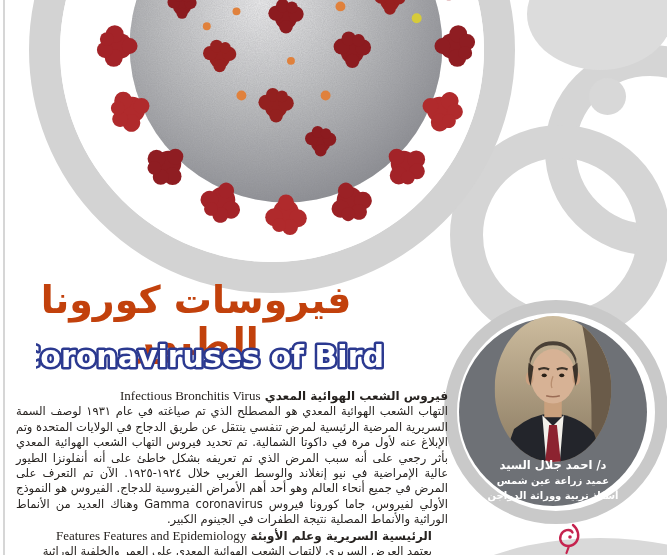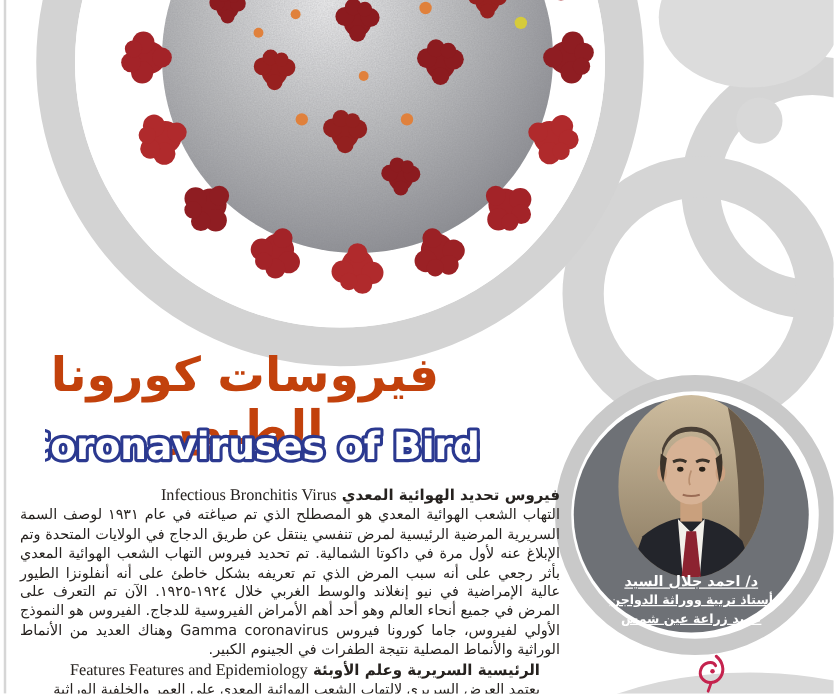--- a/index.html
+++ b/index.html
@@ -17,21 +17,21 @@
   #ring-mid{left:545px;top:45px;width:210px;height:210px;border-radius:50%;
       border:31px solid #d5d5d5;box-sizing:border-box;}
   #ring-mid2{left:450px;top:125px;width:220px;height:220px;border-radius:50%;
       border:33px solid #d5d5d5;box-sizing:border-box;}
   #blob-bottom{left:410px;top:538px;width:380px;height:200px;border-radius:50%;background:#d9d9d9;}
   
   #portrait-ring{left:444px;top:300px;width:224px;height:224px;border-radius:50%;
       border:13px solid #c9c9c9;box-sizing:border-box;background:#fff;}
   #portrait-disc{left:459px;top:318px;width:188px;height:188px;border-radius:50%;background:#6e7176;}
   #portrait-photo{left:492px;top:316px;width:122px;height:146px;}
-  #author-caption{left:459px;top:458px;width:188px;text-align:center;color:#ffffff;line-height:15px;text-decoration:underline;}
+  #author-caption{left:459px;top:458px;width:188px;text-align:center;color:#ffffff;line-height:15px;}
   #author-caption .name{font-weight:bold;font-size:11.5px;}
   #author-caption .role{font-size:10px;font-weight:bold;}
   
   #title-ar{left:24px;top:280px;width:344px;text-align:center;color:#c2410c;
       font-size:38px;font-weight:bold;line-height:1.1;direction:rtl;}
   #title-en-svg{left:36px;top:334px;width:348px;height:48px;}
   #title-en-svg text{font-family:"DejaVu Sans",sans-serif;font-weight:bold;font-size:30px;
       fill:#ffffff;stroke:#2b3990;stroke-width:5px;paint-order:stroke;stroke-linejoin:round;}
   
   #article{left:16px;top:388px;width:432px;direction:rtl;text-align:justify;
@@ -149,31 +149,31 @@
       <path d="M45,55 Q51,52 56,55" stroke="#3c332a" stroke-width="2.4" fill="none"></path>
       <path d="M64,55 Q69,52 75,55" stroke="#3c332a" stroke-width="2.4" fill="none"></path>
       <ellipse cx="51" cy="61" rx="2.6" ry="2" fill="#2a2118"></ellipse>
       <ellipse cx="69" cy="61" rx="2.6" ry="2" fill="#2a2118"></ellipse>
       <path d="M60,62 Q57,70 59,74" stroke="#b98f70" stroke-width="1.4" fill="none"></path>
       <path d="M53,82 Q60,84 67,82" stroke="#9a6c55" stroke-width="1.6" fill="none"></path>
     </g>
   </svg>
   <div class="abs" id="author-caption">
     <div class="name">د/ احمد جلال السيد</div>
+    <div class="role">عميد زراعة عين شمس</div>
     <div class="role">أستاذ تربية ووراثة الدواجن</div>
-    <div class="role">عميد زراعة عين شمس</div>
   </div>
 
   <div class="abs" id="title-ar">فيروسات كورونا الطيور</div>
   <svg class="abs" id="title-en-svg" viewBox="0 0 348 48">
     <text x="174" y="33" text-anchor="middle">Coronaviruses of Birds</text>
   </svg>
 
   <div class="abs" id="article">
-    <p class="h-line"><span class="h-ar">فيروس تحديد الهوائية المعدي</span> <span class="h-en">Infectious Bronchitis Virus</span></p>
+    <p class="h-line"><span class="h-ar">فيروس الشعب الهوائية المعدي</span> <span class="h-en">Infectious Bronchitis Virus</span></p>
     <p class="para">التهاب الشعب الهوائية المعدي هو المصطلح الذي تم صياغته في عام ١٩٣١ لوصف السمة السريرية المرضية الرئيسية لمرض تنفسي ينتقل عن طريق الدجاج في الولايات المتحدة وتم الإبلاغ عنه لأول مرة في داكوتا الشمالية. تم تحديد فيروس التهاب الشعب الهوائية المعدي بأثر رجعي على أنه سبب المرض الذي تم تعريفه بشكل خاطئ على أنه أنفلونزا الطيور عالية الإمراضية في نيو إنغلاند والوسط الغربي خلال ١٩٢٤-١٩٢٥. الآن تم التعرف على المرض في جميع أنحاء العالم وهو أحد أهم الأمراض الفيروسية للدجاج. الفيروس هو النموذج الأولي لفيروس، جاما كورونا فيروس Gamma coronavirus وهناك العديد من الأنماط الوراثية والأنماط المصلية نتيجة الطفرات في الجينوم الكبير.</p>
     <p class="h-line indent"><span class="h-ar">الرئيسية السريرية وعلم الأوبئة</span> <span class="h-en">Features Features and Epidemiology</span></p>
     <p class="para indent">يعتمد العرض السريري لالتهاب الشعب الهوائية المعدي على العمر والخلفية الوراثية</p>
   </div>
 
   <svg class="abs" id="publisher-logo" viewBox="0 0 30 33">
     <path d="M18,3 C23,7 25,14 21.5,19.5 C18,25 10,25.5 6.5,20.5 C3.5,16 6,9.5 11.5,8.2 C14,7.6 16.5,8.4 17.5,10.5" fill="none" stroke="#c5234e" stroke-width="2.4" stroke-linecap="round"></path>
     <path d="M14,24 L11.5,31" fill="none" stroke="#c5234e" stroke-width="2.2" stroke-linecap="round"></path>
     <circle cx="15" cy="15" r="1.8" fill="#c5234e"></circle>
   </svg>

